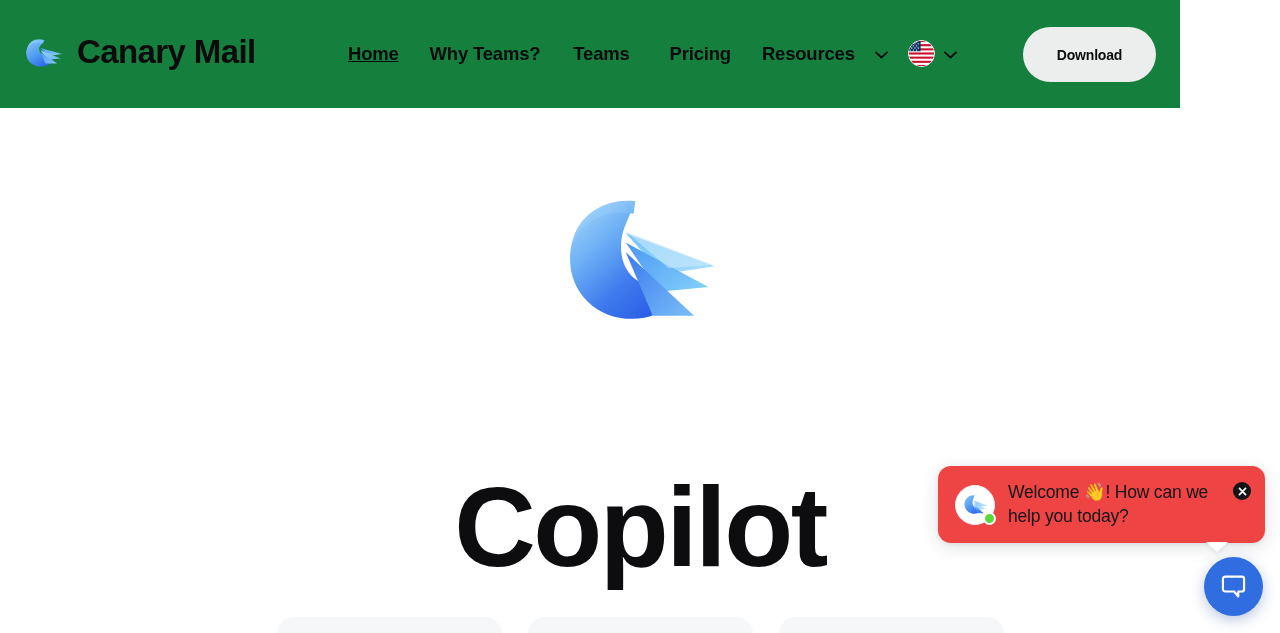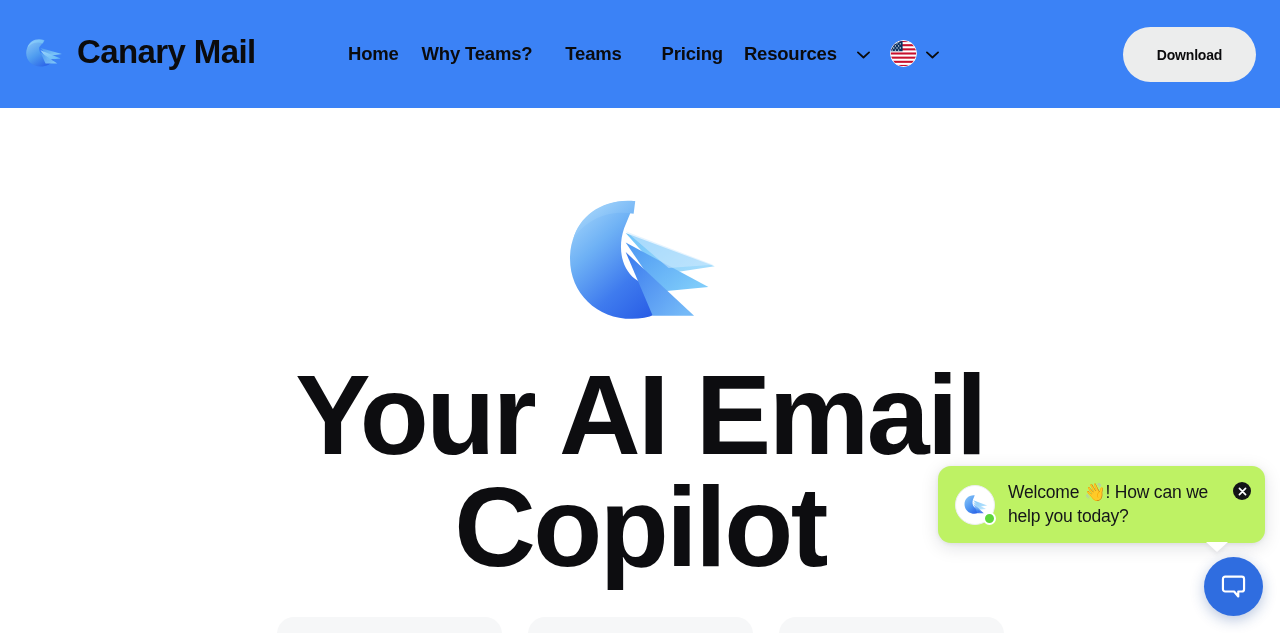--- a/index.html
+++ b/index.html
@@ -16,25 +16,25 @@
     width: 1280px;
     height: 633px;
     background: #ffffff;
     overflow: hidden;
   }
 
   
   .header {
     position: absolute;
     top: 0; left: 0;
-    width: 1280px;
+    width: 1180px;
     height: 108px;
     display: flex;
     align-items: center;
-    background: #3b82f6;
+    background: #15803d;
   }
   .brand {
     position: absolute;
     left: 22px;
     top: 30px;
     display: flex;
     align-items: center;
     gap: 13px;
     text-decoration: none;
   }
@@ -60,24 +60,24 @@
     font-size: 18.5px;
     font-weight: 700;
     color: #0b0b0d;
     text-decoration: none;
     white-space: nowrap;
     letter-spacing: -0.2px;
     display: flex;
     align-items: center;
     gap: 9px;
   }
-  .nav-gap-1 { margin-right: 23px; }
+  .nav-gap-1 { margin-right: 31px; text-decoration: underline; }
   .nav-gap-2 { margin-right: 33px; }
   .nav-gap-3 { margin-right: 40px; }
-  .nav-gap-4 { margin-right: 21px; }
+  .nav-gap-4 { margin-right: 31px; }
   .nav-gap-5 { margin-right: 20px; gap: 20px; }
 
   .chev {
     display: inline-block;
     width: 13px;
     height: 8px;
     position: relative;
     top: 1px;
   }
   .chev svg { display: block; }
@@ -157,21 +157,21 @@
     background: #f6f7f8;
   }
 
   
   .chat-bubble {
     position: absolute;
     left: 938px;
     top: 466px;
     width: 327px;
     height: 77px;
-    background: #bef264;
+    background: #ef4444;
     border-radius: 13px;
     box-shadow: 0 4px 18px rgba(16,24,40,0.13), 0 1px 4px rgba(16,24,40,0.07);
     display: flex;
     align-items: center;
     padding: 0 14px 0 17px;
   }
   .chat-bubble::after {
     content: "";
     position: absolute;
     right: 37px;
@@ -381,21 +381,21 @@
         <path d="M47 7 C22 5 6 22 6 43 C6 65 23 81 45 81 C56 81 64 77 69 71 L47 56 C38 49 36 36 40 24 Z" fill="url(#hg-body)"></path>
         <path d="M47 7 C27 5 12 16 8 31 C16 18 31 12 46 15 Z" fill="url(#hg-head)"></path>
         <path d="M41 27 L97 48 L64 53 Z" fill="url(#hg-w1)"></path>
         <path d="M41 33 L93 61 L62 64 Z" fill="url(#hg-w2)"></path>
         <path d="M41 39 L84 79 L58 79 Z" fill="url(#hg-w3)"></path>
         <path d="M41 26 L96 47 L68 49 Z" fill="#cfe9fd" opacity="0.55"></path>
       </svg>
     </span>
 
     <h1 class="hero-title">
-      <span>Your AI Email</span><br>
+      <br>
       <span>Copilot</span>
     </h1>
   </section>
 
   <div class="cards">
     <div class="card"></div>
     <div class="card"></div>
     <div class="card"></div>
   </div>
 

